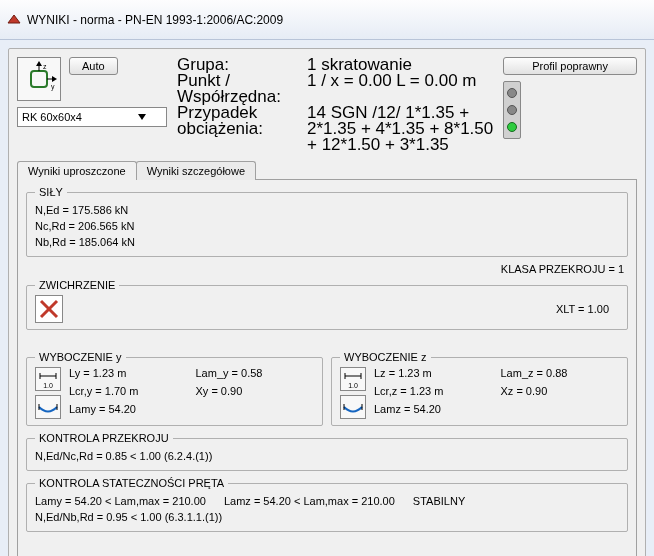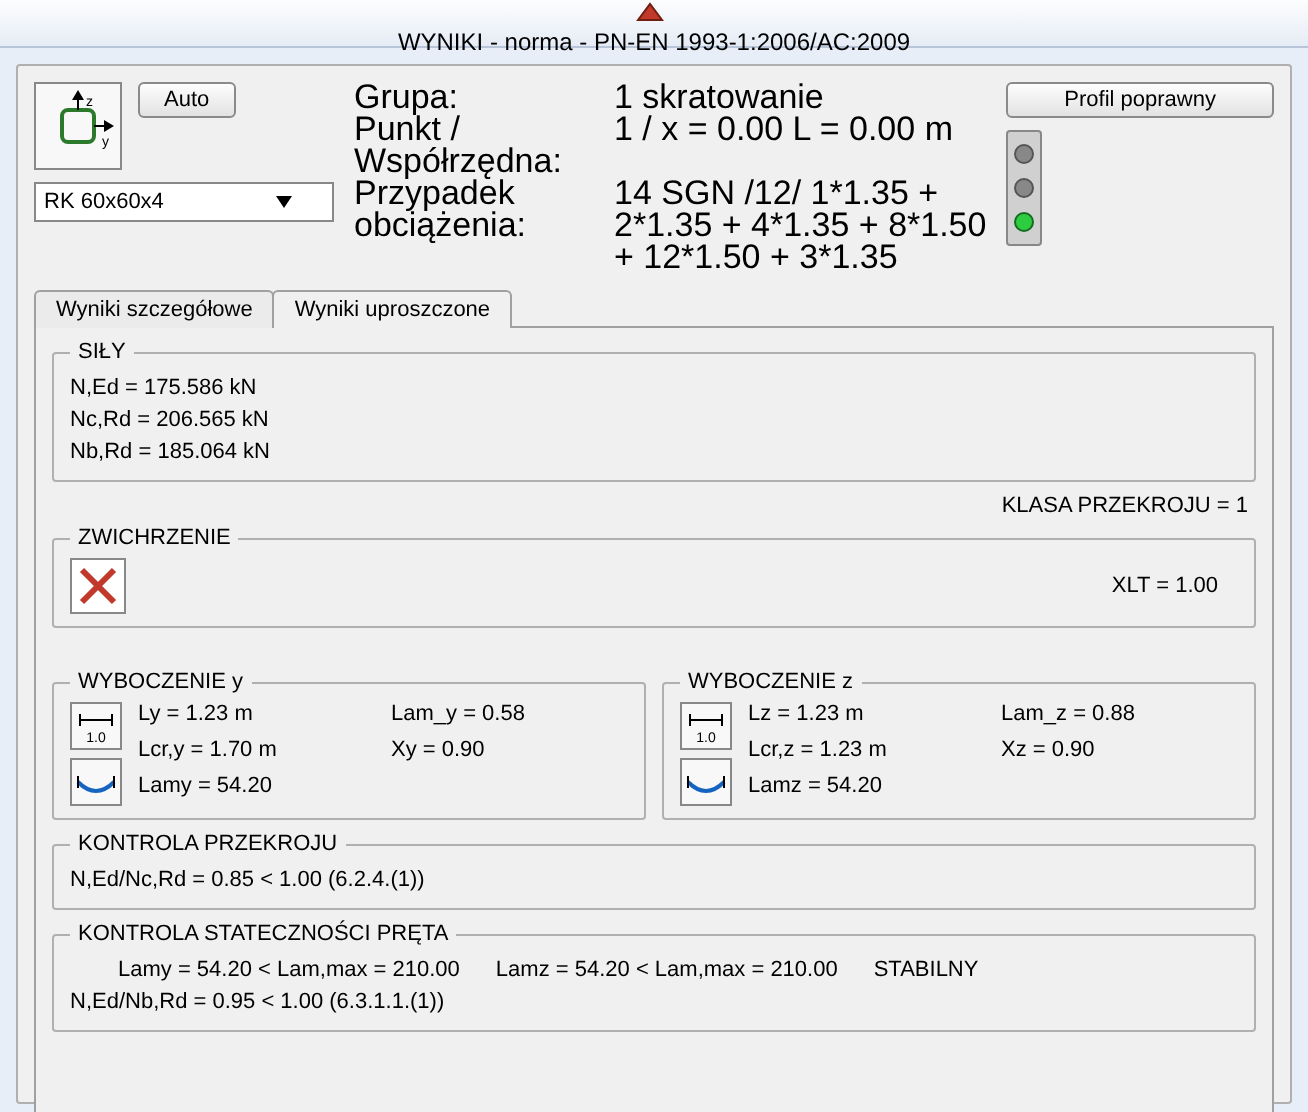--- a/index.html
+++ b/index.html
@@ -8,27 +8,26 @@
     font-family: Tahoma, sans-serif;
     font-size: 11px;
     background: #e8eef7;
     width: 654px;
     height: 556px;
     overflow: hidden;
   }
   .titlebar {
     background: linear-gradient(to bottom, #fdfdfe, #e6ecf5);
     border-bottom: 1px solid #b8c4d8;
-    height: 24px;
+    height: 40px;
     display: flex;
     align-items: center;
     padding: 0 6px;
     font-size: 12px;
     color: #000;
-    flex-direction: column;
   }
   .titlebar-icon {
     width: 16px; height: 16px;
     margin-right: 5px;
     display: flex; align-items: center; justify-content: center;
   }
   .main-panel {
     margin: 8px;
     background: #f0f0f0;
     border: 1px solid #b0b0b0;
@@ -211,21 +210,21 @@
   }
   .wyb-grid {
     display: grid;
     grid-template-columns: 1fr 1fr;
     column-gap: 8px;
     row-gap: 2px;
     flex: 1;
     font-size: 11px;
   }
   .kontrola-body { line-height: 16px; }
-  .kontrola-row { display: flex; gap: 18px; margin-left: 24px; }
+  .kontrola-row { display: flex; gap: 18px; }
 </style>
 </head>
 <body>
 
 <div class="titlebar">
   <span class="titlebar-icon">
     <svg width="14" height="14" viewBox="0 0 14 14">
       <path d="M1 10 L7 2 L13 10 Z" fill="#c0392b" stroke="#701d12" stroke-width="1"></path>
     </svg>
   </span>
@@ -278,22 +277,22 @@
       <button class="profile-btn">Profil poprawny</button>
       <div class="traffic">
         <div class="light"></div>
         <div class="light"></div>
         <div class="light green"></div>
       </div>
     </div>
   </div>
 
   <div class="tabs-row">
+    <div class="tab active">Wyniki uproszczone</div>
     <div class="tab">Wyniki szczegółowe</div>
-    <div class="tab active">Wyniki uproszczone</div>
   </div>
 
   <div class="tab-content">
 
     <fieldset>
       <legend>SIŁY</legend>
       <div class="sily-body">
         <div>N,Ed = 175.586 kN</div>
         <div>Nc,Rd = 206.565 kN</div>
         <div>Nb,Rd = 185.064 kN</div>

